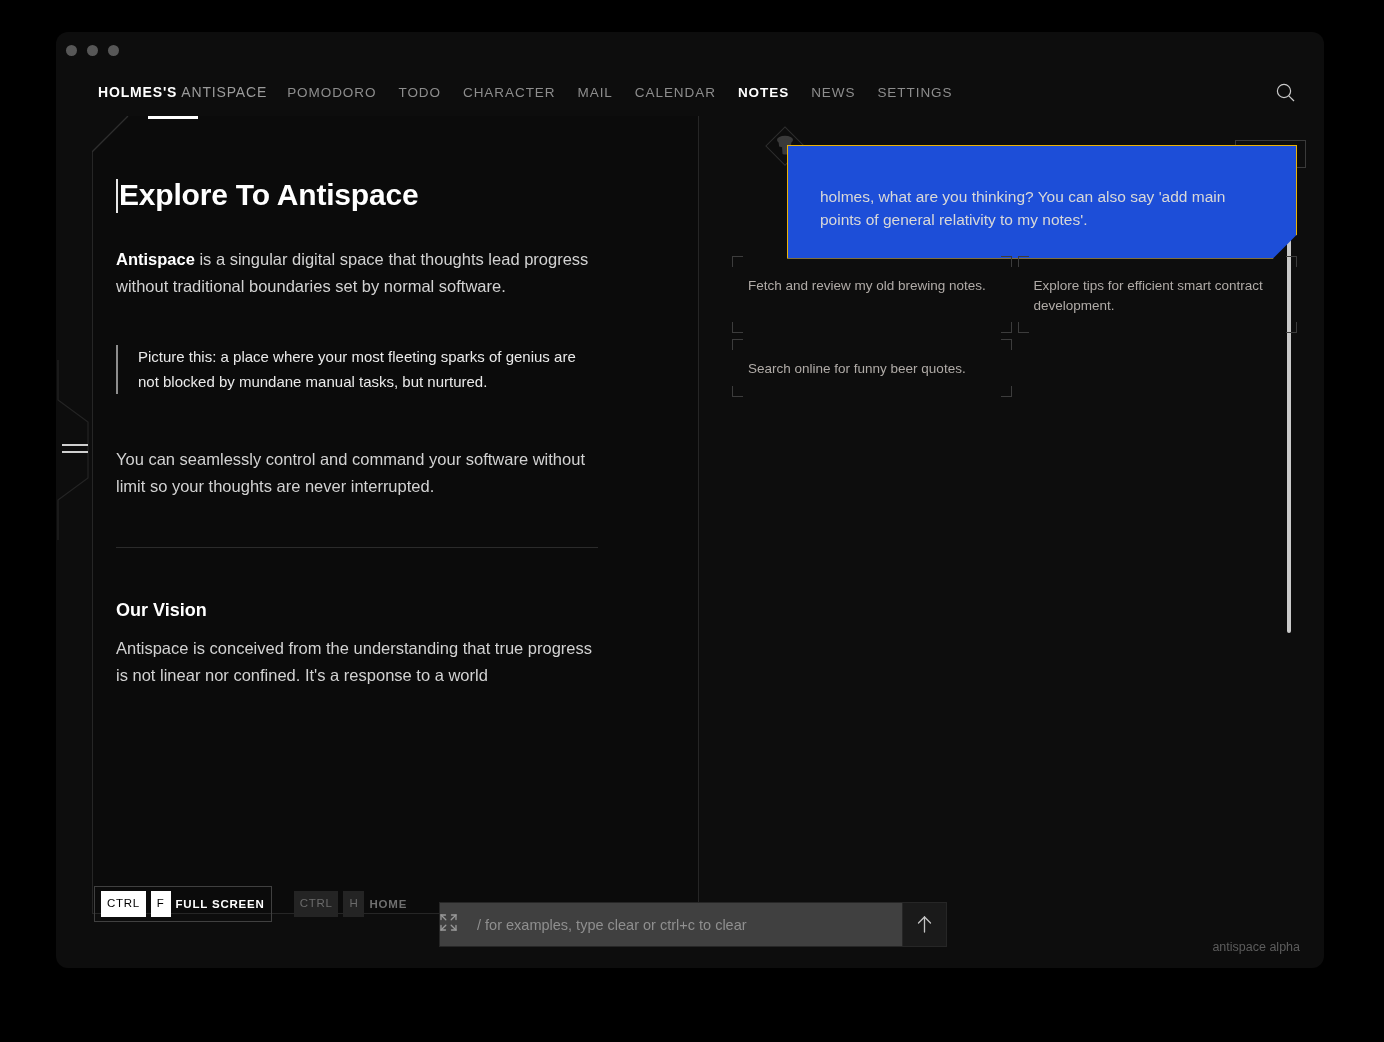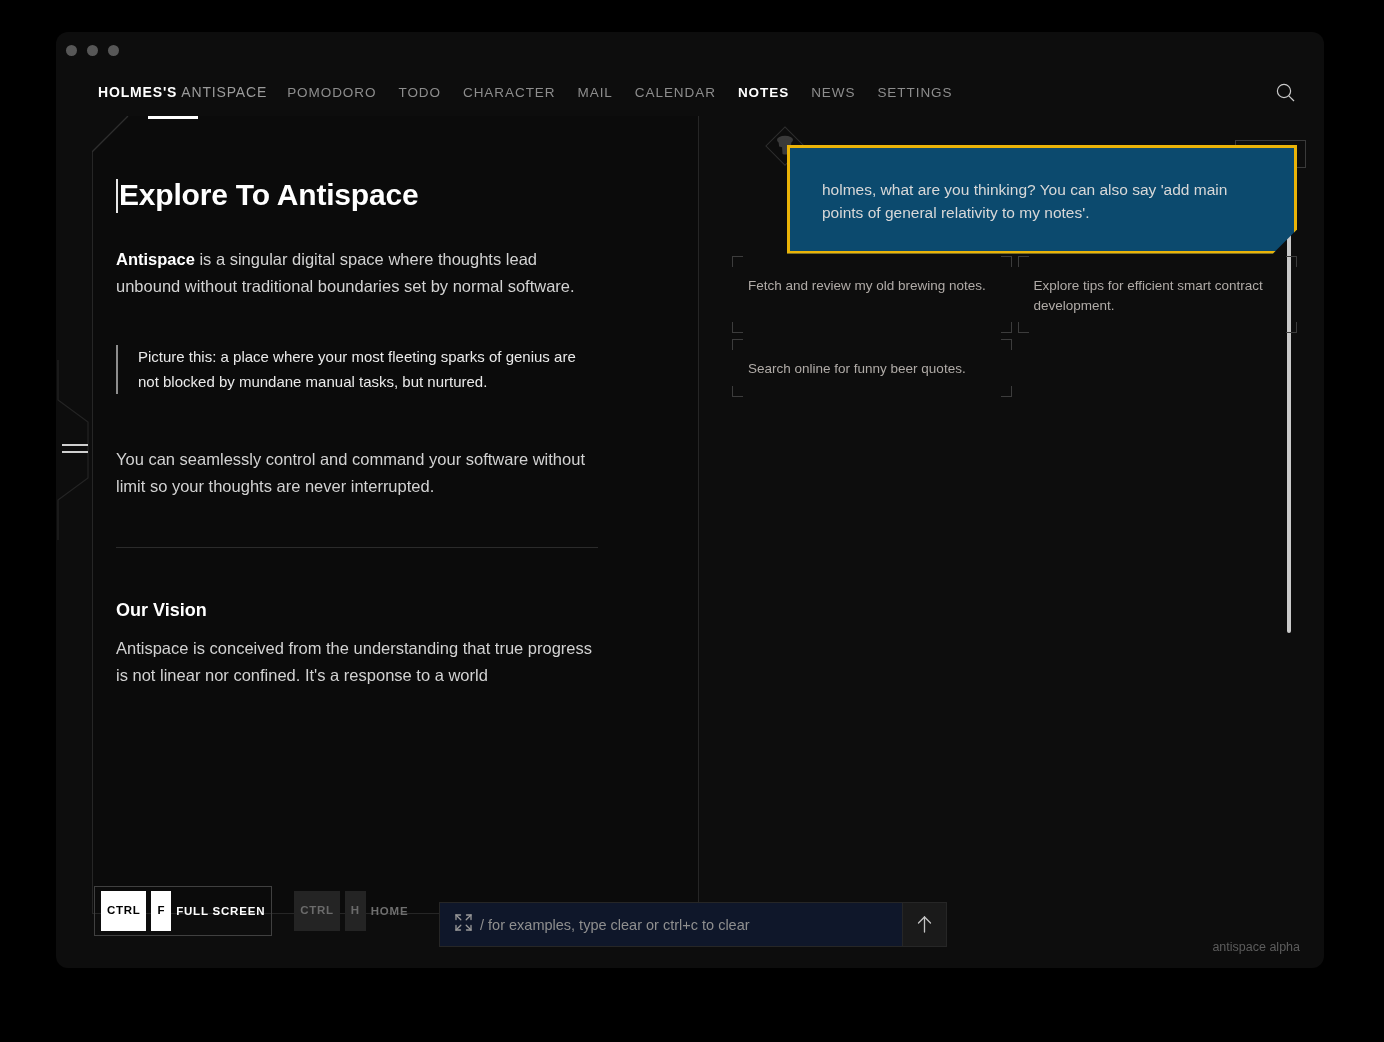--- a/index.html
+++ b/index.html
@@ -267,25 +267,25 @@
     width: 44px;
     height: 44px;
   }
 
   .bubble {
     position: absolute;
     left: 71px;
     top: 29px;
     right: 1px;
     min-height: 92px;
-    background: #0c4a6e;
-    border: 3px solid #eab308;
+    background: #1d4ed8;
+    border: 1px solid #eab308;
     -webkit-clip-path: polygon(0 0, 100% 0, 100% calc(100% - 24px), calc(100% - 24px) 100%, 0 100%);
     clip-path: polygon(0 0, 100% 0, 100% calc(100% - 24px), calc(100% - 24px) 100%, 0 100%);
-    padding: 30px 30px 26px 32px;
+    padding: 39px 30px 26px 32px;
   }
   .bubble p {
     font-size: 15.5px;
     line-height: 1.5;
     color: #d8d8d8;
   }
 
   .suggestions {
     position: absolute;
     left: 16px;
@@ -338,23 +338,23 @@
   .sc {
     display: flex;
     align-items: center;
     gap: 5px;
     padding: 4px 6px;
     cursor: pointer;
   }
   .sc.boxed { border: 1px solid #404040; }
   .key {
     font-size: 11.5px;
-    font-weight: 700;
+    font-weight: 400;
     letter-spacing: 0.06em;
-    padding: 14px 6px;
+    padding: 7px 6px;
     line-height: 1;
   }
   .key.on { background: #ffffff; color: #000000; }
   .key.off { background: #242424; color: #6b6b6b; }
   .sc-label {
     font-size: 11.5px;
     font-weight: 700;
     letter-spacing: 0.07em;
   }
   .sc-label.on { color: #ffffff; }
@@ -364,27 +364,26 @@
     position: absolute;
     left: 383px;
     top: 20px;
     width: 508px;
     height: 45px;
     display: flex;
     align-items: stretch;
   }
   .cmdinput {
     flex: 1;
-    background: #0f172a;
+    background: #404040;
     border: 1px solid #262626;
     border-right: none;
     display: flex;
     align-items: center;
-    padding-left: 15px;
-    gap: 8px;
+    gap: 20px;
     cursor: text;
   }
   .cmdinput .ph {
     font-size: 14.5px;
     color: #8f8f8f;
   }
   .sendbtn {
     width: 45px;
     background: #1a1a1a;
     border: 1px solid #262626;
@@ -458,21 +457,21 @@
 
     <div class="notes-header">
       <span class="wordcount">133 Words</span>
       <span class="level-badge">Level 0</span>
     </div>
 
     <div class="article">
       <div class="doc-title">Explore To Antispace</div>
 
       <p class="para">
-        <b>Antispace</b><span> is a singular digital space where thoughts lead unbound without traditional boundaries set by normal software.</span>
+        <b>Antispace</b><span> is a singular digital space that thoughts lead progress without traditional boundaries set by normal software.</span>
       </p>
 
       <blockquote class="quote">
         <p>Picture this: a place where your most fleeting sparks of genius are not blocked by mundane manual tasks, but nurtured.</p>
       </blockquote>
 
       <p class="para">You can seamlessly control and command your software without limit so your thoughts are never interrupted.</p>
 
       <div class="divider"></div>
 

